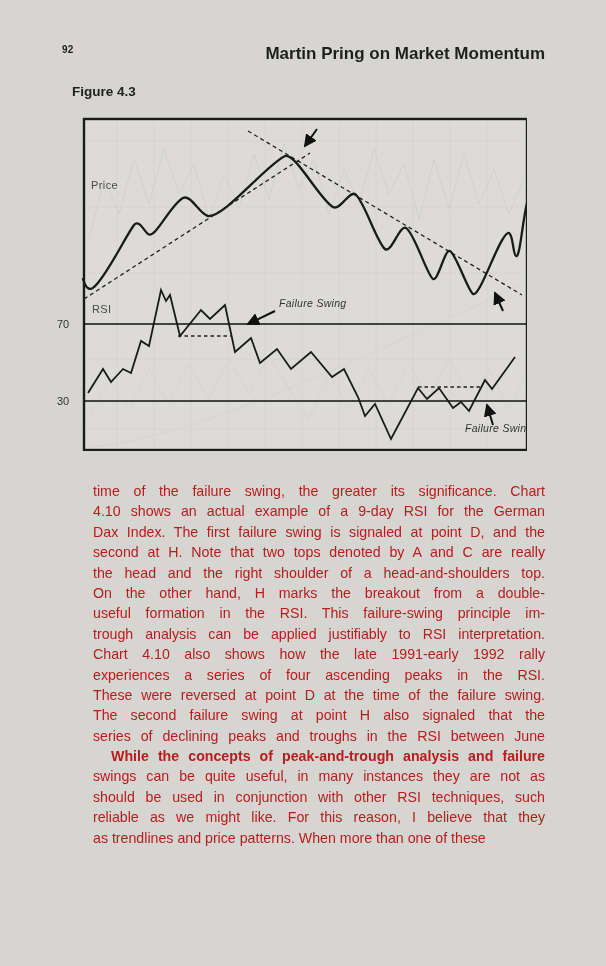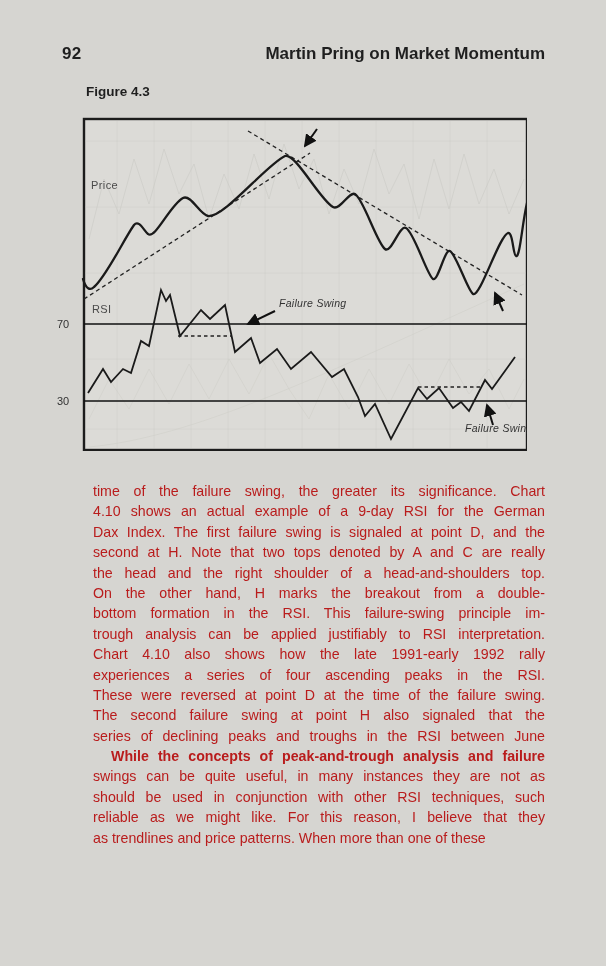--- a/index.html
+++ b/index.html
@@ -2,23 +2,23 @@
 <html><head>
 <meta charset="utf-8">
 <style>
   html,body{margin:0;padding:0;}
   .page{
     position:relative;width:606px;height:966px;overflow:hidden;
     background:#d6d5d1;
     font-family:"Liberation Sans", sans-serif;
     color:#1f1f1f;
   }
-  .page-num{position:absolute;left:62px;top:44px;font-size:17px;font-weight:bold;letter-spacing:.3px;}
+  .page-num{position:absolute;left:62px;top:44px;font-size:10px;font-weight:bold;letter-spacing:.3px;}
   .running-head{position:absolute;right:61px;top:44px;font-size:17px;font-weight:bold;}
-  .figure-label{position:absolute;left:86px;top:84px;font-size:13.5px;font-weight:bold;}
+  .figure-label{position:absolute;left:72px;top:84px;font-size:13.5px;font-weight:bold;}
   .figure-svg{position:absolute;left:54px;top:117px;}
   .body-text{
     position:absolute;left:93px;top:481px;width:452px;
     font-size:14.2px;line-height:20.4px;color:#b91c1c;
   }
   .tline{
     text-align:justify;text-align-last:justify;
     white-space:normal;height:20.4px;overflow:visible;
   }
   .tline.last{text-align-last:left;}
@@ -105,21 +105,21 @@
   </svg>
 
   <div class="body-text">
     <div class="para para1">
         <div class="tline">time of the failure swing, the greater its significance. Chart</div>
         <div class="tline">4.10 shows an actual example of a 9-day RSI for the German</div>
         <div class="tline">Dax Index. The first failure swing is signaled at point D, and the</div>
         <div class="tline">second at H. Note that two tops denoted by A and C are really</div>
         <div class="tline">the head and the right shoulder of a head-and-shoulders top.</div>
         <div class="tline">On the other hand, H marks the breakout from a double-</div>
-        <div class="tline">bottom formation in the RSI. This failure-swing principle im-</div>
+        <div class="tline">useful formation in the RSI. This failure-swing principle im-</div>
         <div class="tline">trough analysis can be applied justifiably to RSI interpretation.</div>
         <div class="tline">Chart 4.10 also shows how the late 1991-early 1992 rally</div>
         <div class="tline">experiences a series of four ascending peaks in the RSI.</div>
         <div class="tline">These were reversed at point D at the time of the failure swing.</div>
         <div class="tline">The second failure swing at point H also signaled that the</div>
         <div class="tline">series of declining peaks and troughs in the RSI between June</div>
       </div>
     <div class="para para2">
         <div class="tline">While the concepts of peak-and-trough analysis and failure</div>
         <div class="tline">swings can be quite useful, in many instances they are not as</div>

